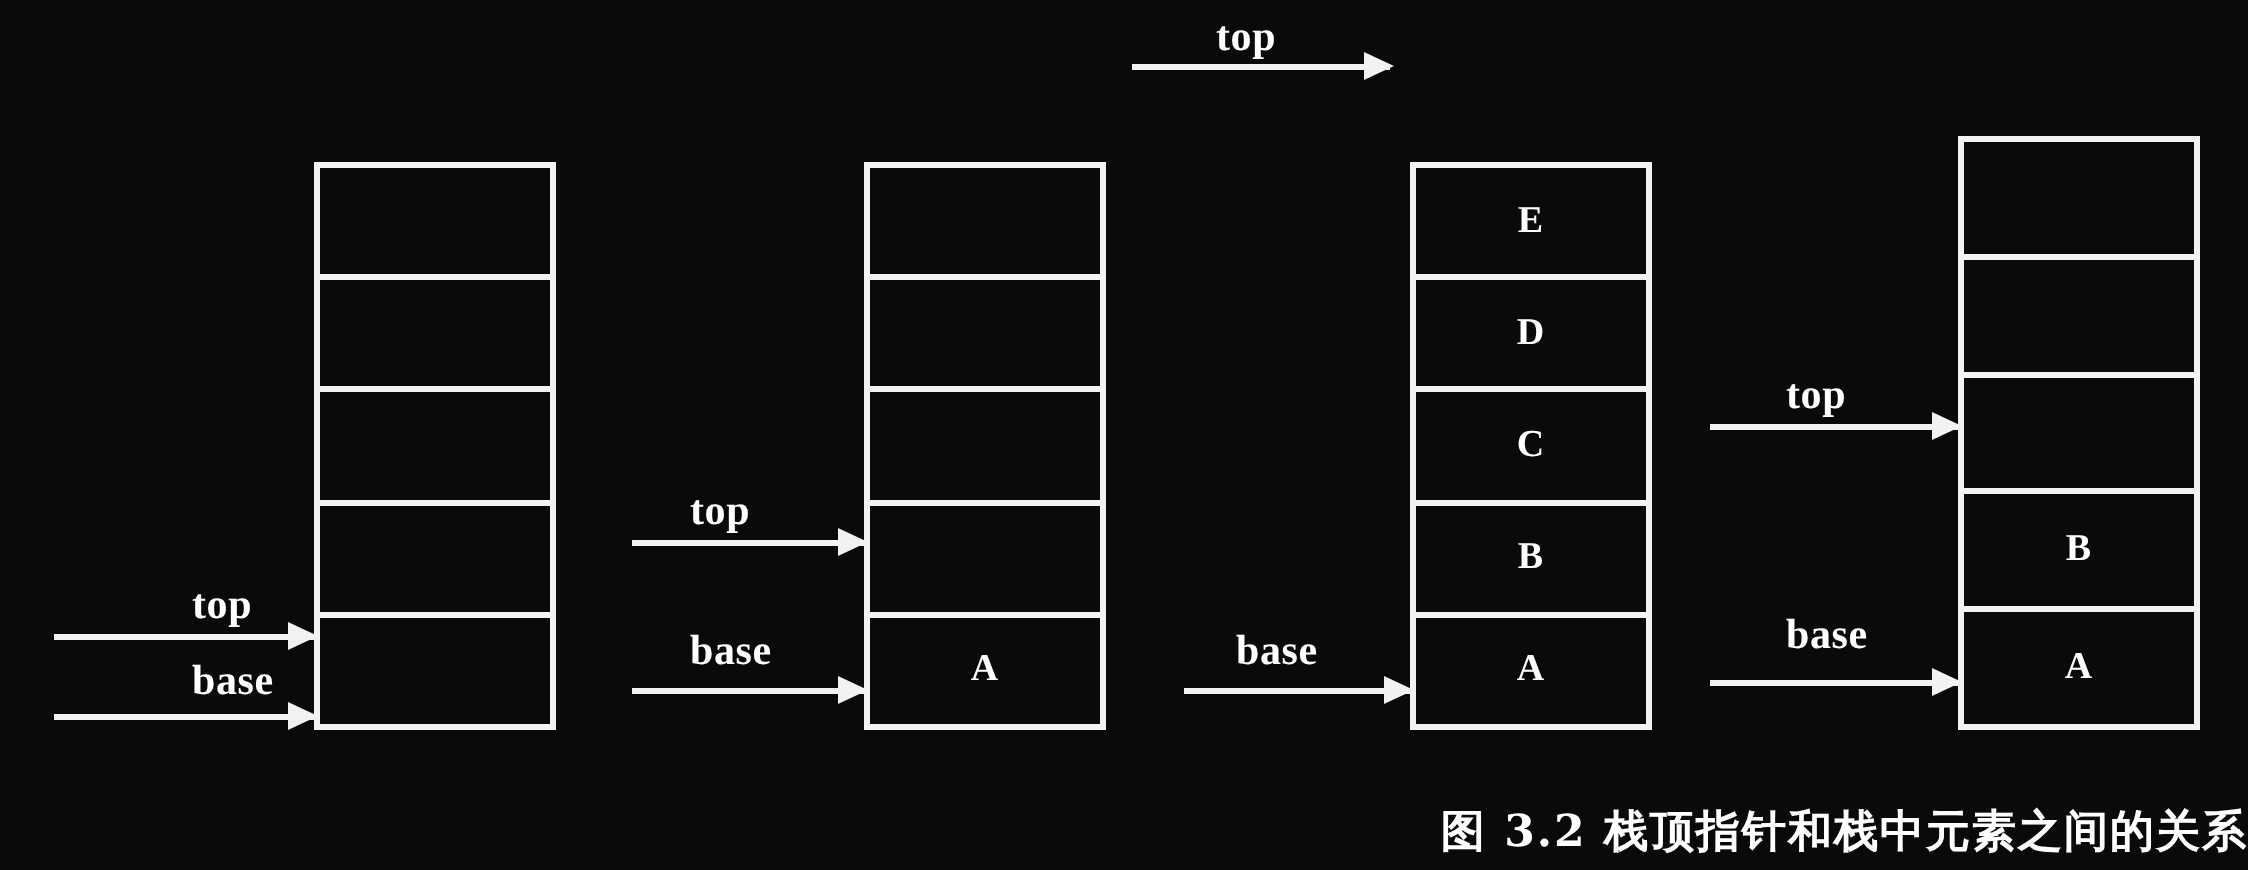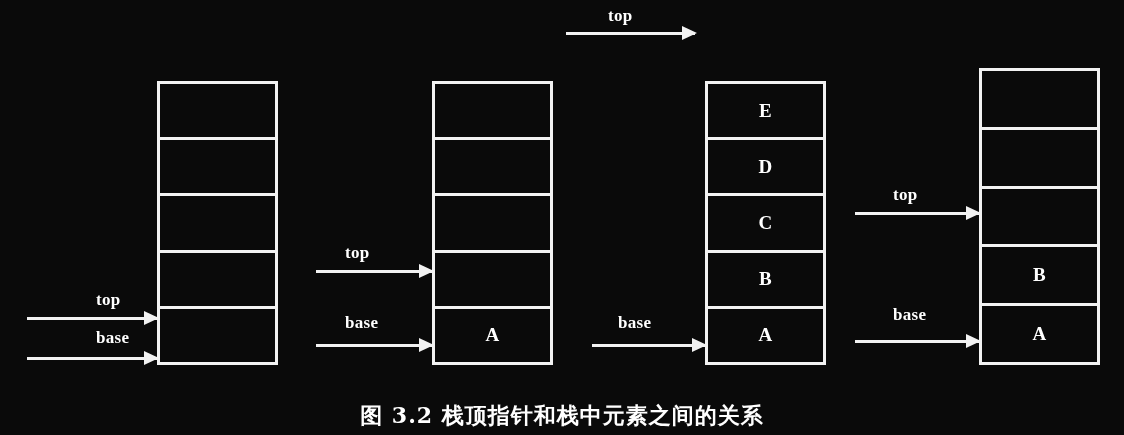--- a/index.html
+++ b/index.html
@@ -53,32 +53,32 @@
     height: 0;
     border-top: 7.5px solid transparent;
     border-bottom: 7.5px solid transparent;
     border-left: 15px solid #f2f2f2;
   }
   .arrow-label {
     position: absolute;
     color: #ffffff;
     font-family: "Liberation Serif", "DejaVu Serif", serif;
     font-weight: bold;
-    font-size: 17px;
+    font-size: 21px;
     white-space: nowrap;
     letter-spacing: 0.3px;
   }
 
   
   .caption {
     position: absolute;
     left: 0;
     right: 0;
     bottom: 4px;
-    text-align: center;
+    text-align: right;
     color: #ffffff;
     font-family: "DejaVu Serif", "Liberation Serif", serif;
     font-size: 22px;
     font-weight: bold;
     letter-spacing: 1px;
     white-space: nowrap;
   }
 </style>
 </head>
 <body>

